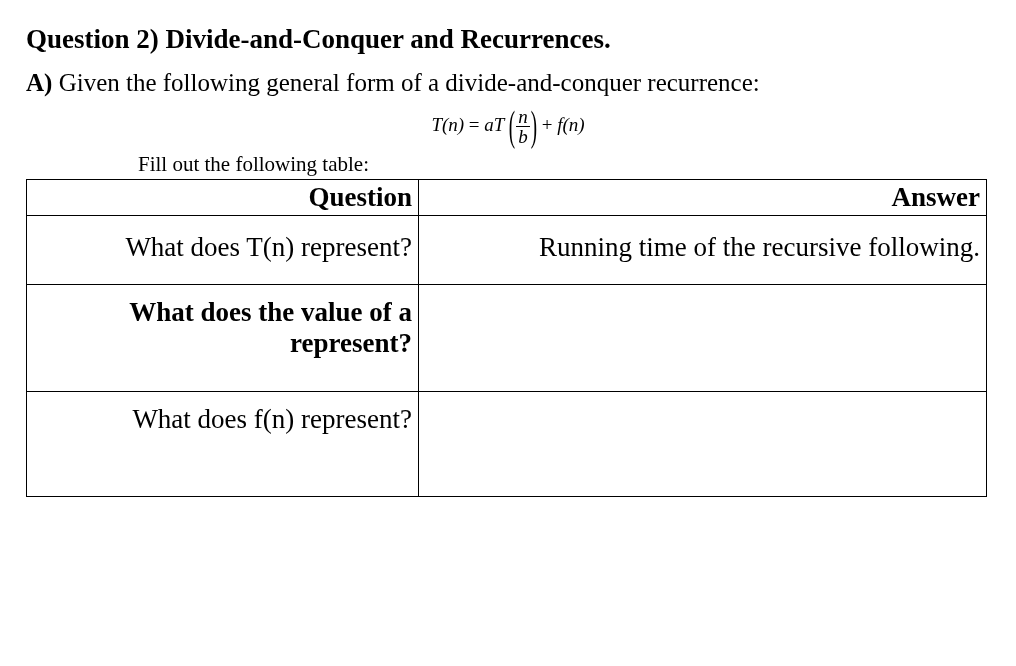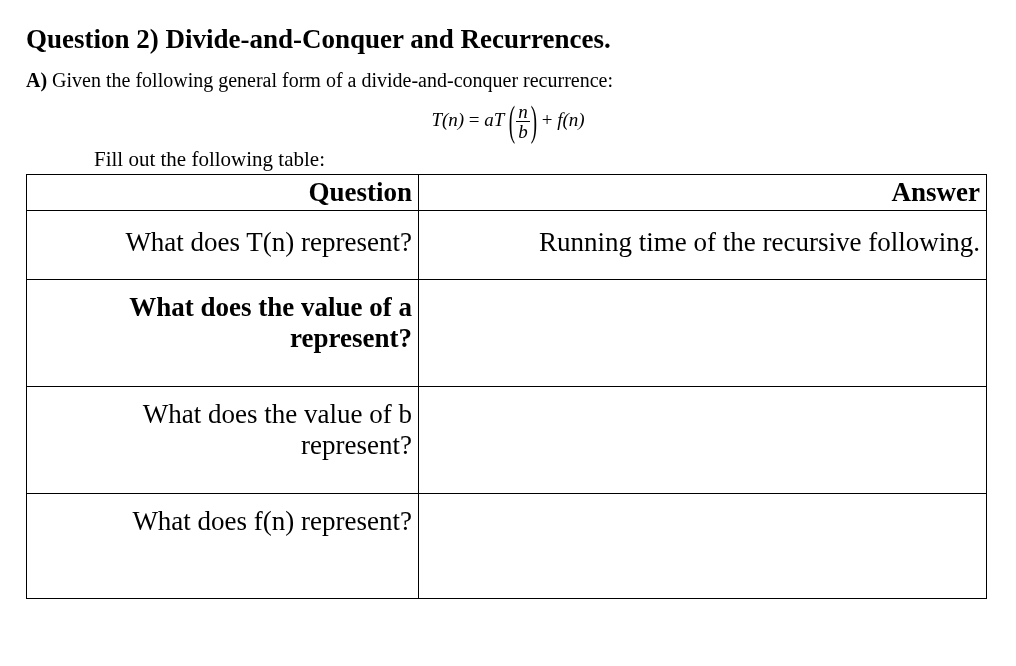--- a/index.html
+++ b/index.html
@@ -11,21 +11,21 @@
     background: #fff;
     width: 1016px;
     box-sizing: border-box;
   }
   .title {
     font-weight: bold;
     font-size: 27px;
     margin-bottom: 14px;
   }
   .part-a {
-    font-size: 20px;
+    font-size: 25px;
     margin-bottom: 6px;
   }
   .part-a .label {
     font-weight: bold;
   }
   .equation {
     text-align: center;
     font-family: "Times New Roman", Times, serif;
     font-style: italic;
     font-size: 19px;
@@ -51,21 +51,21 @@
   .frac .num {
     display: block;
     border-bottom: 1px solid #000;
     padding: 0 2px;
   }
   .frac .den {
     display: block;
     padding: 0 2px;
   }
   .fill-text {
-    margin-left: 68px;
+    margin-left: 112px;
     margin-top: 6px;
     margin-bottom: 2px;
   }
   table {
     border-collapse: collapse;
     width: 960px;
     table-layout: fixed;
   }
   th, td {
     border: 1.5px solid #000;
@@ -112,22 +112,18 @@
     <th>Answer</th>
   </tr>
   <tr class="r1">
     <td>What does T(n) represent?</td>
     <td>Running time of the recursive following.</td>
   </tr>
   <tr class="r2">
     <td>What does the value of a represent?</td>
     <td></td>
   </tr>
-  <tr class="r3">
-    <td>What does the value of b represent?</td>
-    <td></td>
-  </tr>
   <tr class="r4">
     <td>What does f(n) represent?</td>
     <td></td>
   </tr>
 </tbody>
   </table>
 
 </body></html>

